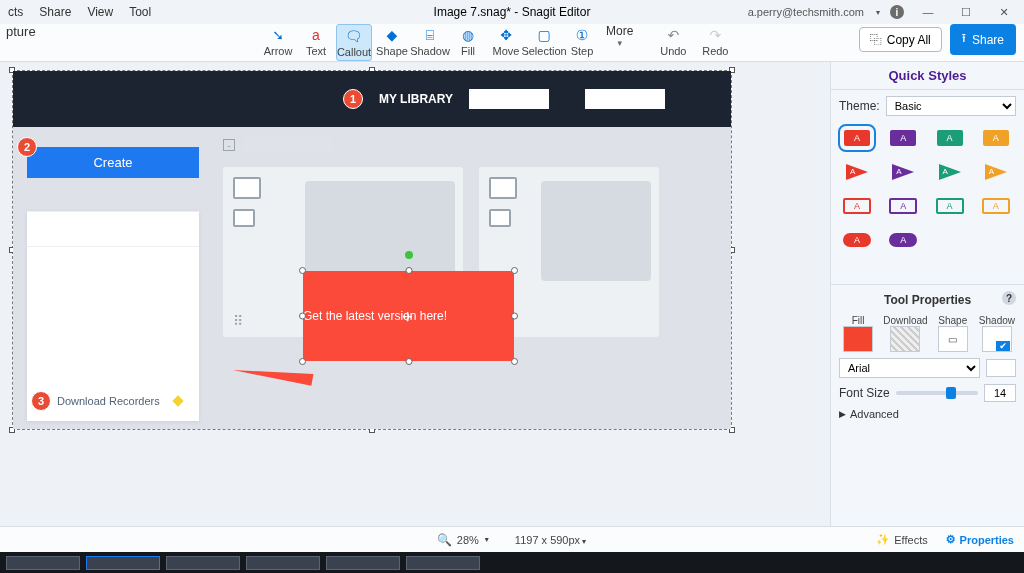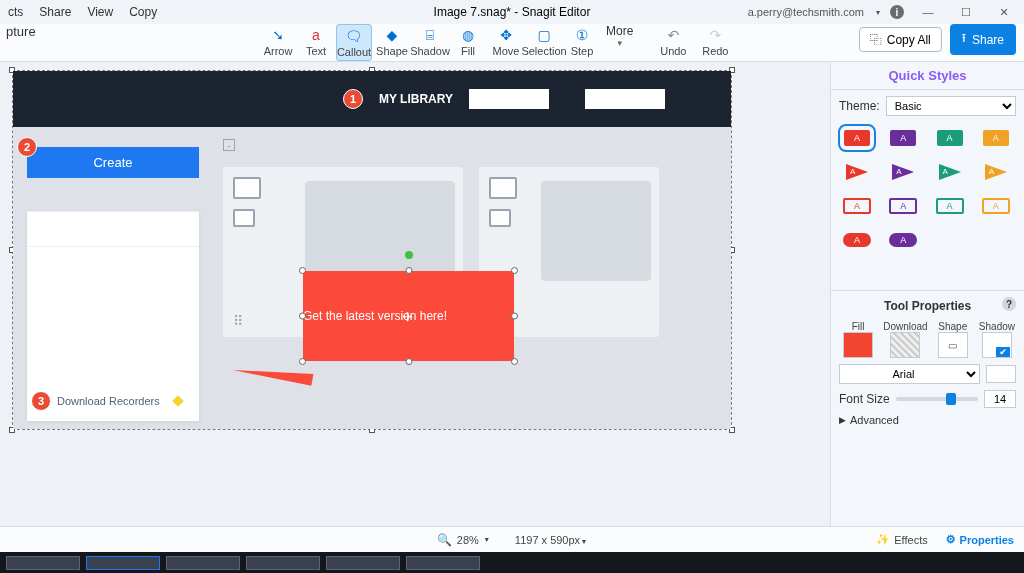--- a/index.html
+++ b/index.html
@@ -26,42 +26,42 @@
   .ribbon-right { position: absolute; right: 8px; display: flex; gap: 8px; align-items: center; }
   .btn-outline { border: 1px solid #adbccb; border-radius: 4px; padding: 4px 10px; font-size: 12px; display: flex; align-items: center; gap: 5px; background: #fff; cursor: pointer; }
   .btn-blue { background: #0c81e4; color: #fff; border-radius: 4px; padding: 5px 12px; font-size: 12px; display: flex; align-items: center; gap: 6px; border:none; cursor: pointer; }
 
   
   .main { display: flex; height: 464px; }
   .canvas-wrap { flex: 1; background: #eef2f6; display: flex; align-items: center; justify-content: center; position: relative; overflow:hidden;}
   .quick-panel { width: 194px; background: #f3f6fa; border-left: 1px solid #d8dee6; display: flex; flex-direction: column; }
 
   
-  .panel-header { text-align: center; font-weight: 600; padding: 6px 0; border-bottom: 1px solid #d8dee6; color: #8b5cf6; font-size: 13px; }
+  .panel-header { text-align: center; font-weight: 600; padding: 6px 0; border-bottom: 1px solid #d8dee6; color: #4c1d95; font-size: 13px; }
   .theme-row { display: flex; align-items: center; padding: 6px 8px; gap: 6px; font-size: 12px; }
   .theme-row select { flex: 1; font-size: 11px; padding: 2px 4px; border: 1px solid #c3ccd6; background:#fff; }
   .styles-grid { padding: 4px 8px; display: grid; grid-template-columns: repeat(4, 1fr); gap: 8px; row-gap: 10px; overflow-y: auto; flex: 0 0 162px; align-content: start;}
   .style-item { width: 36px; height: 24px; display: flex; align-items: center; justify-content: center; }
   .callout-shape { width: 26px; height: 16px; border-radius: 2px; color: #fff; font-size: 9px; display: flex; align-items: center; justify-content: center; position: relative; }
   .callout-shape.selected { outline: 2px solid #1a82e2; outline-offset: 4px; background:#1a82e2; }
   .arrow-shape { width: 0; height: 0; border-top: 8px solid transparent; border-bottom: 8px solid transparent; border-left: 22px solid; position: relative;}
   .arrow-shape span { position:absolute; left:-18px; top:-5px; font-size:8px; color:#fff;}
   .rect-outline { width: 28px; height: 16px; border: 2px solid; border-radius: 2px; display:flex; align-items:center; justify-content:center; font-size:9px;}
   .pill { width: 28px; height: 14px; border-radius: 7px; display:flex; align-items:center; justify-content:center; font-size:9px; color:#fff;}
 
-  .tool-props { border-top: 1px solid #d8dee6; padding: 4px 8px 8px; margin-top: 6px; }
+  .tool-props { border-top: 1px solid #d8dee6; padding: 4px 8px 8px; }
   .tool-props .tp-title { text-align: center; font-weight: 600; padding: 4px 0; font-size: 12px; position:relative;}
   .tp-title .help { position:absolute; right:0; top:2px; width:14px; height:14px; border-radius:50%; background:#d0d7e0; font-size:10px; display:flex; align-items:center; justify-content:center;}
   .tp-row { display: flex; gap: 6px; margin: 4px 0; justify-content: space-between; }
   .tp-cell { flex:1; display:flex; flex-direction:column; align-items:center; font-size:10px; color:#444;}
   .tp-swatch { width: 30px; height: 26px; border: 1px solid #c3ccd6; display: flex; align-items: center; justify-content: center; background:#fff;}
   .tp-swatch.fill-red { background:#f2442e;}
   .tp-swatch.hatched { background: repeating-linear-gradient(45deg,#eee,#eee 3px,#ccc 3px,#ccc 5px);}
   .prop-row { display:flex; align-items:center; gap:6px; margin-top:6px;}
-  .prop-row select, .prop-row input { font-size: 11px; padding: 2px 4px; border: 1px solid #c3ccd6; background:#fff;text-align:center;}
+  .prop-row select, .prop-row input { font-size: 11px; padding: 2px 4px; border: 1px solid #c3ccd6; background:#fff;}
   .prop-row .grow { flex:1; }
   .line-swatch { width:30px; height:18px; border:1px solid #c3ccd6; background:#fff; }
   .slider { flex:1; height:4px; background:#cfd8e3; border-radius:2px; position:relative;}
   .slider .thumb { position:absolute; right:22px; top:-4px; width:10px; height:12px; background:#0c81e4; border-radius:2px;}
   .adv-row { display:flex; align-items:center; gap:4px; margin-top:6px; font-size:11px; color:#333;}
   .adv-row .tri { font-size:9px; }
 
   
   .canvas-sel { position: absolute; border: 1px dashed #7a7a7a; background:#fff; }
   .canvas-sel .handle { position:absolute; width:6px; height:6px; background:#fff; border:1px solid #555;}
@@ -109,21 +109,21 @@
 
 </style>
 </head>
 <body>
 
 <div class="titlebar">
   <div class="menus">
     <span>cts</span>
     <span>Share</span>
     <span>View</span>
-    <span>Copy</span>
+    <span>Tool</span>
   </div>
   <div class="title">Image 7.snag* - Snagit Editor</div>
   <div class="right">
     <span>a.perry@techsmith.com</span>
     <span class="chev">▾</span>
     <span class="info-badge">i</span>
     <span class="win-btn">—</span>
     <span class="win-btn">☐</span>
     <span class="win-btn">✕</span>
   </div>

